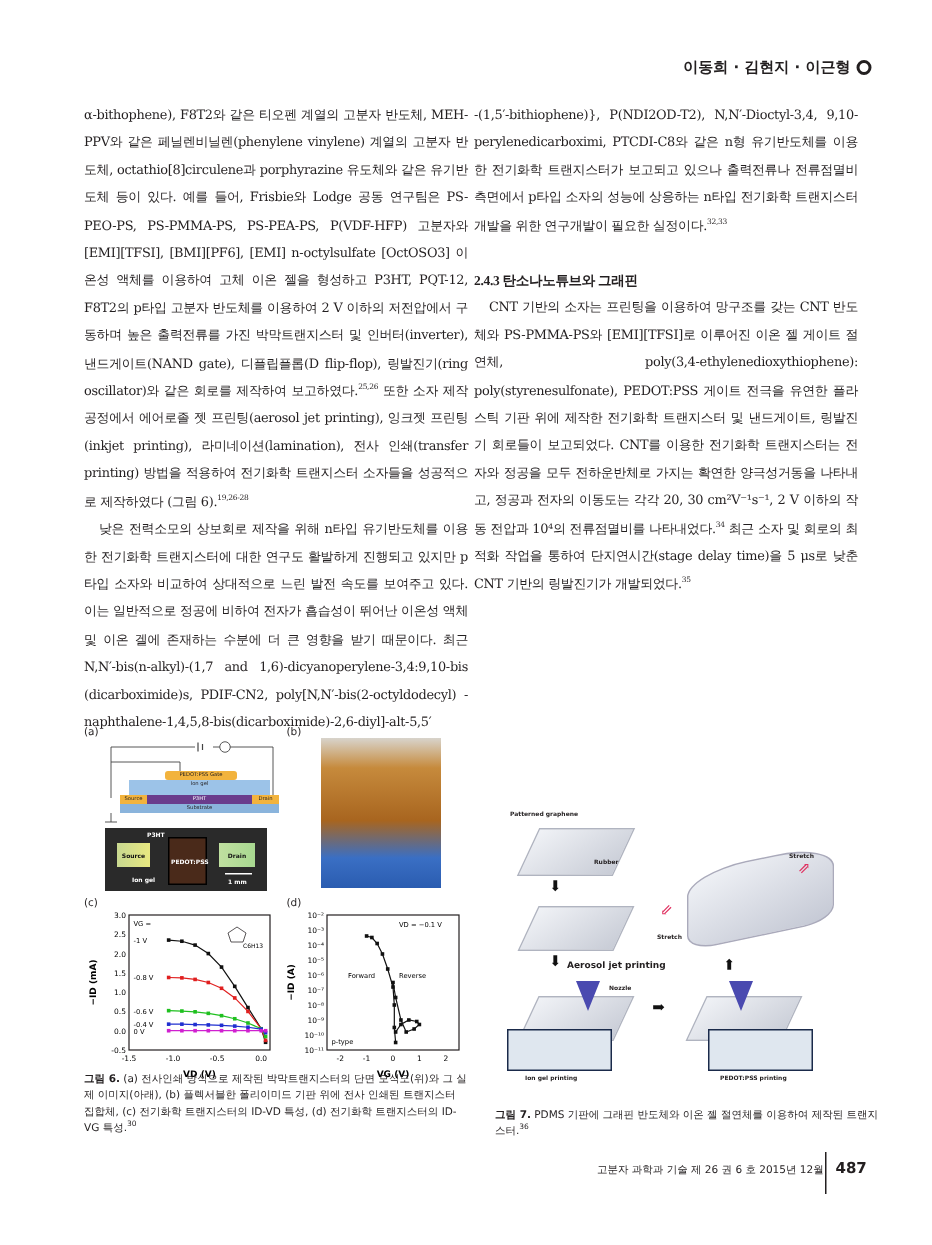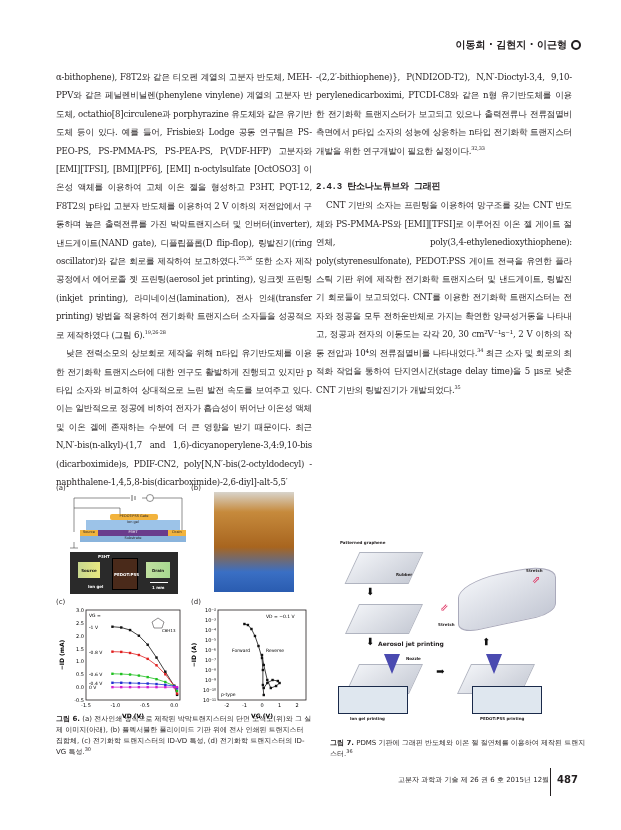--- a/index.html
+++ b/index.html
@@ -7,21 +7,21 @@
          font-family: "DejaVu Serif", serif; color: #231f20; }
   .header-author { position: absolute; right: 40px; top: 38px; font-family: "DejaVu Sans", sans-serif;
          font-size: 10px; font-weight: bold; color: #231f20; display: flex; align-items: center; gap: 4px; }
   .header-author .circle-icon { width: 6px; height: 6px; border: 2px solid #231f20; border-radius: 50%; display: inline-block; }
   .col { position: absolute; top: 68px; width: 256px; font-size: 8.6px; line-height: 18.4px;
          text-align: justify; letter-spacing: -0.2px; }
   .col-left { left: 56px; }
   .col-right { left: 316px; }
   .col p { margin: 0; }
   .indent { text-indent: 10px; }
-  .sec-heading { font-family: Liberation Mono, monospace; font-weight: bold; font-size: 9px; margin-top: 18px !important; }
+  .sec-heading { font-family: Liberation Serif, serif; font-weight: bold; font-size: 9px; margin-top: 18px !important; }
   sup { font-size: 5px; line-height: 0; }
 
   
   .fig6 { position: absolute; left: 56px; top: 484px; width: 256px; height: 230px; }
   .panel-label { position: absolute; font-family: "DejaVu Sans", sans-serif; font-size: 7px; color: #231f20; }
   .schematic { position: absolute; left: 14px; top: 8px; width: 118px; height: 60px; }
   .layer { position: absolute; font-family: "DejaVu Sans", sans-serif; font-size: 3.5px; text-align: center; color: #231f20; }
   .micrograph { position: absolute; left: 14px; top: 68px; width: 108px; height: 42px; background: #2a2a2a; }
   .photo { position: absolute; left: 158px; top: 8px; width: 80px; height: 100px;
            background: linear-gradient(180deg, #d8d4cc 0%, #c68a3c 20%, #a8651f 55%, #3a6fc4 80%, #2a5cb0 100%); }
@@ -47,21 +47,21 @@
   <span>이동희 · 김현지 · 이근형</span>
   <span class="circle-icon"></span>
 </div>
 
 <div class="col col-left">
   <p><span>α-bithophene), F8T2와 같은 티오펜 계열의 고분자 반도체, MEH-PPV와 같은 페닐렌비닐렌(phenylene vinylene) 계열의 고분자 반도체, octathio[8]circulene과 porphyrazine 유도체와 같은 유기반도체 등이 있다. 예를 들어, Frisbie와 Lodge 공동 연구팀은 PS-PEO-PS, PS-PMMA-PS, PS-PEA-PS, P(VDF-HFP) 고분자와 [EMI][TFSI], [BMI][PF6], [EMI] n-octylsulfate [OctOSO3] 이온성 액체를 이용하여 고체 이온 젤을 형성하고 P3HT, PQT-12, F8T2의 p타입 고분자 반도체를 이용하여 2 V 이하의 저전압에서 구동하며 높은 출력전류를 가진 박막트랜지스터 및 인버터(inverter), 낸드게이트(NAND gate), 디플립플롭(D flip-flop), 링발진기(ring oscillator)와 같은 회로를 제작하여 보고하였다.</span><sup>25,26</sup><span> 또한 소자 제작 공정에서 에어로졸 젯 프린팅(aerosol jet printing), 잉크젯 프린팅(inkjet printing), 라미네이션(lamination), 전사 인쇄(transfer printing) 방법을 적용하여 전기화학 트랜지스터 소자들을 성공적으로 제작하였다 (그림 6).</span><sup>19,26-28</sup></p>
   <p class="indent">낮은 전력소모의 상보회로 제작을 위해 n타입 유기반도체를 이용한 전기화학 트랜지스터에 대한 연구도 활발하게 진행되고 있지만 p타입 소자와 비교하여 상대적으로 느린 발전 속도를 보여주고 있다. 이는 일반적으로 정공에 비하여 전자가 흡습성이 뛰어난 이온성 액체 및 이온 겔에 존재하는 수분에 더 큰 영향을 받기 때문이다. 최근 N,N′-bis(n-alkyl)-(1,7 and 1,6)-dicyanoperylene-3,4:9,10-bis (dicarboximide)s, PDIF-CN2, poly[N,N′-bis(2-octyldodecyl) -naphthalene-1,4,5,8-bis(dicarboximide)-2,6-diyl]-alt-5,5′</p>
 </div>
 
 <div class="col col-right">
-  <p><span>-(2,2′-bithiophene)}, P(NDI2OD-T2), N,N′-Dioctyl-3,4, 9,10-perylenedicarboximi, PTCDI-C8와 같은 n형 유기반도체를 이용한 전기화학 트랜지스터가 보고되고 있으나 출력전류나 전류점멸비 측면에서 p타입 소자의 성능에 상응하는 n타입 전기화학 트랜지스터 개발을 위한 연구개발이 필요한 실정이다.</span><sup>32,33</sup></p>
+  <p><span>-(1,5′-bithiophene)}, P(NDI2OD-T2), N,N′-Dioctyl-3,4, 9,10-perylenedicarboximi, PTCDI-C8와 같은 n형 유기반도체를 이용한 전기화학 트랜지스터가 보고되고 있으나 출력전류나 전류점멸비 측면에서 p타입 소자의 성능에 상응하는 n타입 전기화학 트랜지스터 개발을 위한 연구개발이 필요한 실정이다.</span><sup>32,33</sup></p>
   <p class="sec-heading">2.4.3 탄소나노튜브와 그래핀</p>
   <p class="indent"><span>CNT 기반의 소자는 프린팅을 이용하여 망구조를 갖는 CNT 반도체와 PS-PMMA-PS와 [EMI][TFSI]로 이루어진 이온 젤 게이트 절연체, poly(3,4-ethylenedioxythiophene): poly(styrenesulfonate), PEDOT:PSS 게이트 전극을 유연한 플라스틱 기판 위에 제작한 전기화학 트랜지스터 및 낸드게이트, 링발진기 회로들이 보고되었다. CNT를 이용한 전기화학 트랜지스터는 전자와 정공을 모두 전하운반체로 가지는 확연한 양극성거동을 나타내고, 정공과 전자의 이동도는 각각 20, 30 cm²V⁻¹s⁻¹, 2 V 이하의 작동 전압과 10⁴의 전류점멸비를 나타내었다.</span><sup>34</sup><span> 최근 소자 및 회로의 최적화 작업을 통하여 단지연시간(stage delay time)을 5 μs로 낮춘 CNT 기반의 링발진기가 개발되었다.</span><sup>35</sup></p>
 </div>
 
 <div class="fig6">
   <span class="panel-label" style="left:0;top:0">(a)</span>
   <span class="panel-label" style="left:135px;top:0">(b)</span>
 
   <div class="schematic">
     <svg width="118" height="60">

